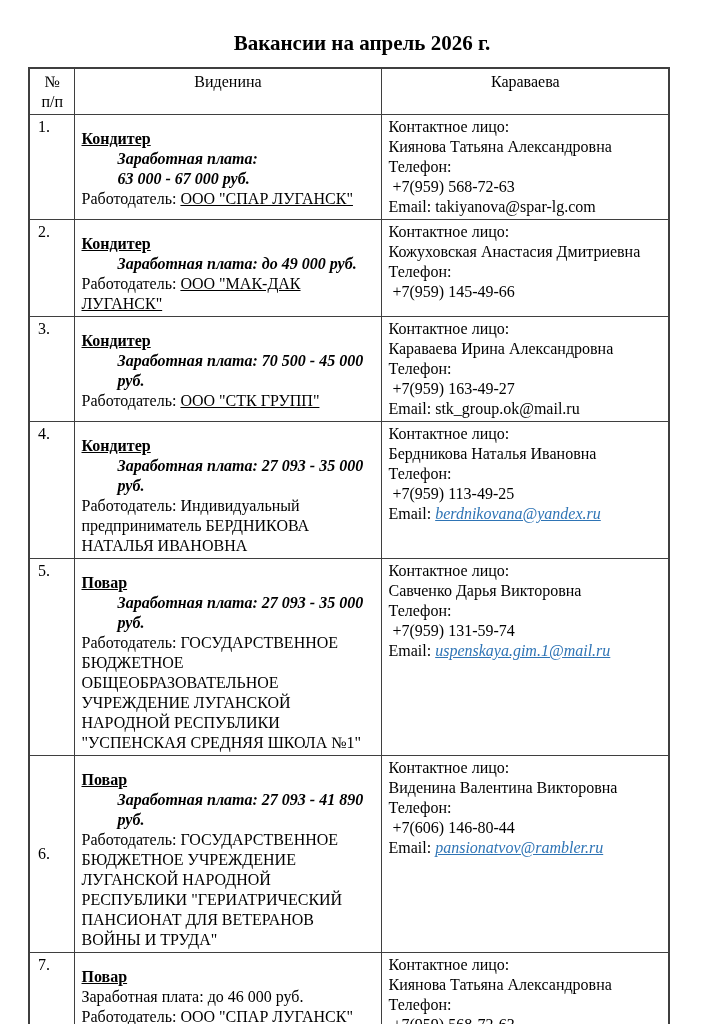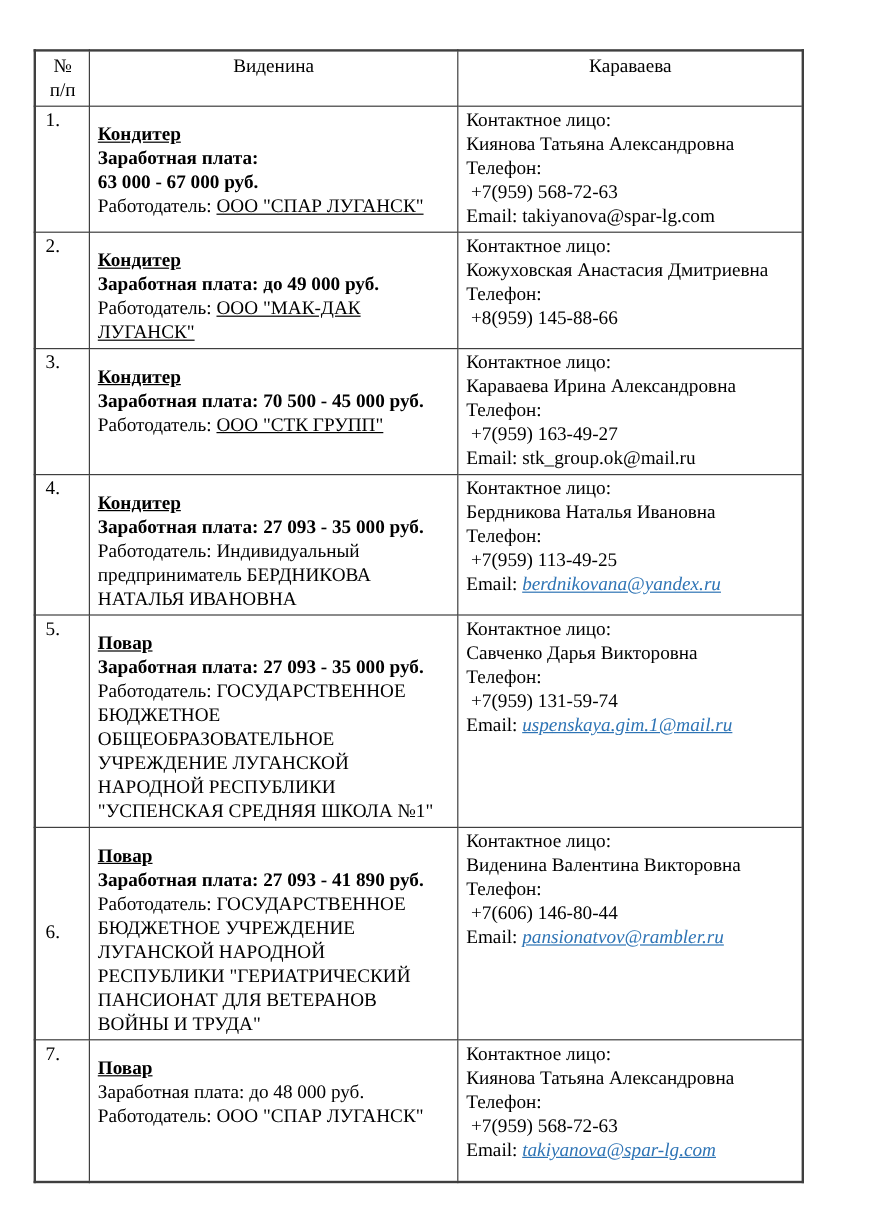--- a/index.html
+++ b/index.html
@@ -32,31 +32,32 @@
     font-weight:normal;text-align:left;
     overflow:hidden;
   }
   .col-num{width:45px;}
   .col-vac{width:307px;}
   .col-con{width:288px;}
   th.hdr{ text-align:center;padding-top:3px;font-weight:normal;font-size:16px;}
   td.num-cell{padding-left:8px;}
   td.num-cell.mid{vertical-align:middle;}
   .pos{font-weight:bold;text-decoration:underline;margin-top:12px;}
-  .bi{font-weight:bold;}
+  .bi{font-weight:bold;font-style:italic;margin-left:36px;}
   .u{text-decoration:underline;}
   .pre{white-space:pre-wrap;}
   a.email-link{color:var(--link);text-decoration:underline;cursor:pointer;font-style:italic;}
   .email-plain{color:var(--text);}
 </style>
 </head>
 <body>
 
 <div class="page">
 
+  <h1 class="doc-title">Вакансии на апрель 2026 г.</h1>
 
   <table class="doc-table">
     <colgroup>
       <col class="col-num">
         <col class="col-vac">
         <col class="col-con">
     </colgroup>
 
     <tbody>
         <tr style="height:45px;">
@@ -89,21 +90,21 @@
       <td class="num-cell">2.</td>
       <td>
         <div class="pos">Кондитер</div>
         <div class="bi pre">Заработная плата: до 49 000 руб.</div>
         <div><span>Работодатель: </span><span class="u">ООО "МАК-ДАК ЛУГАНСК"</span></div>
       </td>
       <td>
         <div>Контактное лицо:</div>
         <div>Кожуховская Анастасия Дмитриевна</div>
         <div>Телефон:</div>
-        <div class="pre"> +8(959) 145-88-66</div>
+        <div class="pre"> +7(959) 145-49-66</div>
       </td>
     </tr>
 
     <tr style="height:100px;">
       <td class="num-cell">3.</td>
       <td>
         <div class="pos">Кондитер</div>
         <div class="bi pre">Заработная плата: 70 500 - 45 000 руб.</div>
         <div><span>Работодатель: </span><span class="u">ООО "СТК ГРУПП"</span></div>
       </td>
@@ -161,21 +162,21 @@
         <div>Телефон:</div>
         <div class="pre"> +7(606) 146-80-44</div>
         <div><span>Email: </span><a class="email-link">pansionatvov@rambler.ru</a></div>
       </td>
     </tr>
 
     <tr style="height:118px;">
       <td class="num-cell">7.</td>
       <td>
         <div class="pos">Повар</div>
-        <div class="pre">Заработная плата: до 48 000 руб.</div>
+        <div class="pre">Заработная плата: до 46 000 руб.</div>
         <div><span>Работодатель: </span><span>ООО "СПАР ЛУГАНСК"</span></div>
       </td>
       <td>
         <div>Контактное лицо:</div>
         <div>Киянова Татьяна Александровна</div>
         <div>Телефон:</div>
         <div class="pre"> +7(959) 568-72-63</div>
         <div><span>Email: </span><a class="email-link">takiyanova@spar-lg.com</a></div>
       </td>
     </tr>

